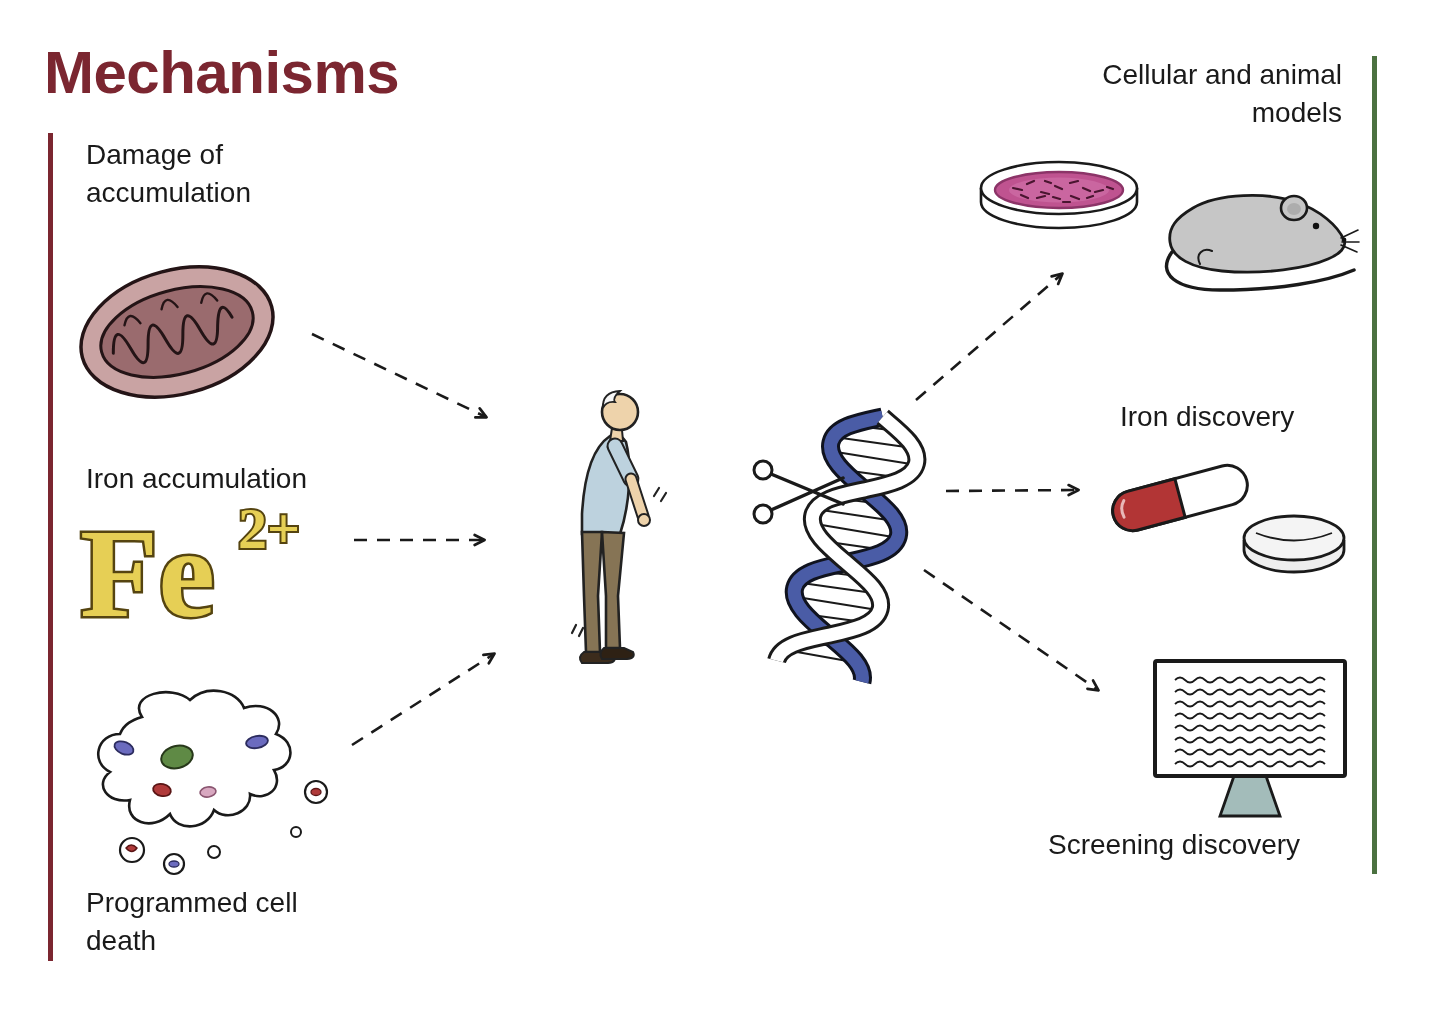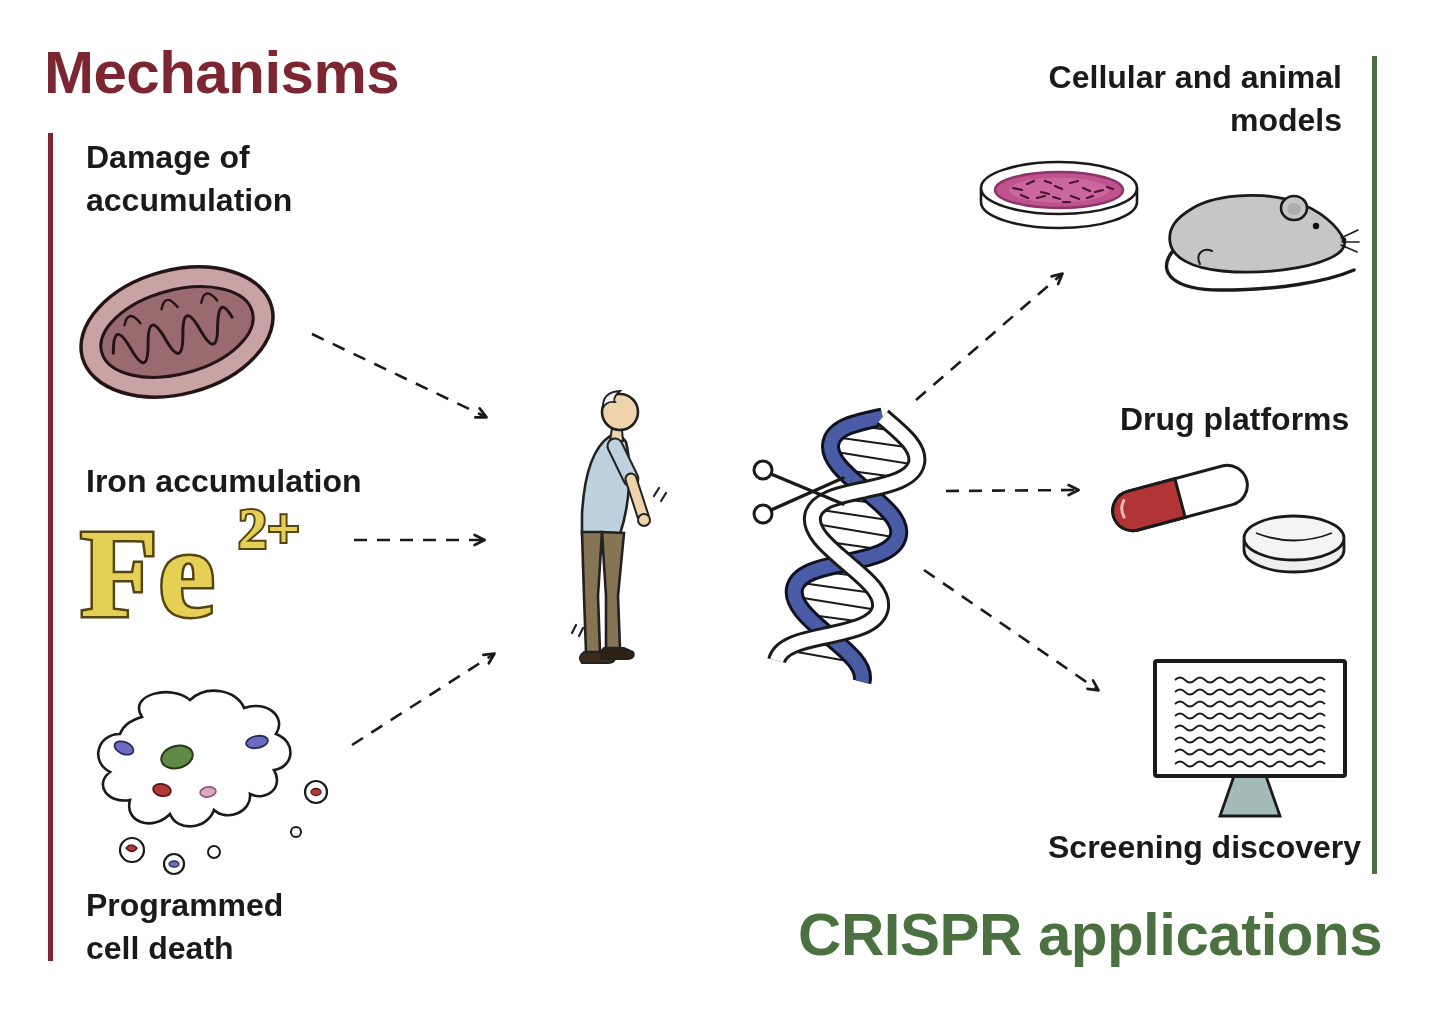--- a/index.html
+++ b/index.html
@@ -6,46 +6,45 @@
   .canvas{
     position:relative;width:1440px;height:1028px;background:#ffffff;overflow:hidden;
     font-family:"Liberation Sans",sans-serif;color:#1a1a1a;
   }
   .heading{
     position:absolute;font-weight:700;font-size:60px;letter-spacing:-0.5px;text-align:center;
   }
   .heading.mech{left:44px;top:38px;color:var(--accent_mech);}
   .heading.crispr{right:58px;top:900px;color:var(--accent_crispr);}
   .label{
-    position:absolute;font-size:32px;line-height:1.35;z-index:3;font-weight:bold;
+    position:absolute;font-size:28px;line-height:1.35;z-index:3;
   }
   .vline{position:absolute;width:5px;z-index:1;}
   .vline.mech{left:48px;top:133px;height:828px;background:var(--accent_mech);}
   .vline.crispr{left:1372px;top:56px;height:818px;background:var(--accent_crispr);}
   .icon{position:absolute;z-index:2;}
   .arrows{position:absolute;left:0;top:0;z-index:1;pointer-events:none;}
   svg{display:block;}
 </style>
 </head>
 <body>
 
 <div class="canvas">
 
   <div class="heading mech">Mechanisms</div>
-  <div class="heading crispr">CRISPR applications</div>
 
   <div class="vline mech"></div>
   <div class="vline crispr"></div>
 
   <div class="label" style="left:86px;top:136px;width:235px;">Damage of accumulation</div>
   <div class="label" style="left:86px;top:460px;width:320px;">Iron accumulation</div>
   <div class="label" style="left:86px;top:884px;width:255px;">Programmed cell death</div>
 
   <div class="label" style="left:1020px;top:56px;width:322px;text-align:right;">Cellular and animal models</div>
-  <div class="label" style="left:1120px;top:398px;width:260px;">Drug platforms</div>
+  <div class="label" style="left:1120px;top:398px;width:260px;">Iron discovery</div>
   <div class="label" style="left:1048px;top:826px;width:320px;">Screening discovery</div>
 
   <svg class="arrows" width="1440" height="1028" viewBox="0 0 1440 1028">
     <defs>
       <marker id="ah" viewBox="0 0 12 12" refX="9.5" refY="6" markerWidth="15" markerHeight="15" markerUnits="userSpaceOnUse" orient="auto">
         <path d="M2,2 L10,6 L2,10" fill="none" stroke="#1a1a1a" stroke-width="2.2" stroke-linejoin="round" stroke-linecap="round"></path>
       </marker>
     </defs>
     <g stroke="#1a1a1a" stroke-width="2.6" stroke-dasharray="13 10" fill="none">
       <path d="M312,334 L486,417" marker-end="url(#ah)"></path>

